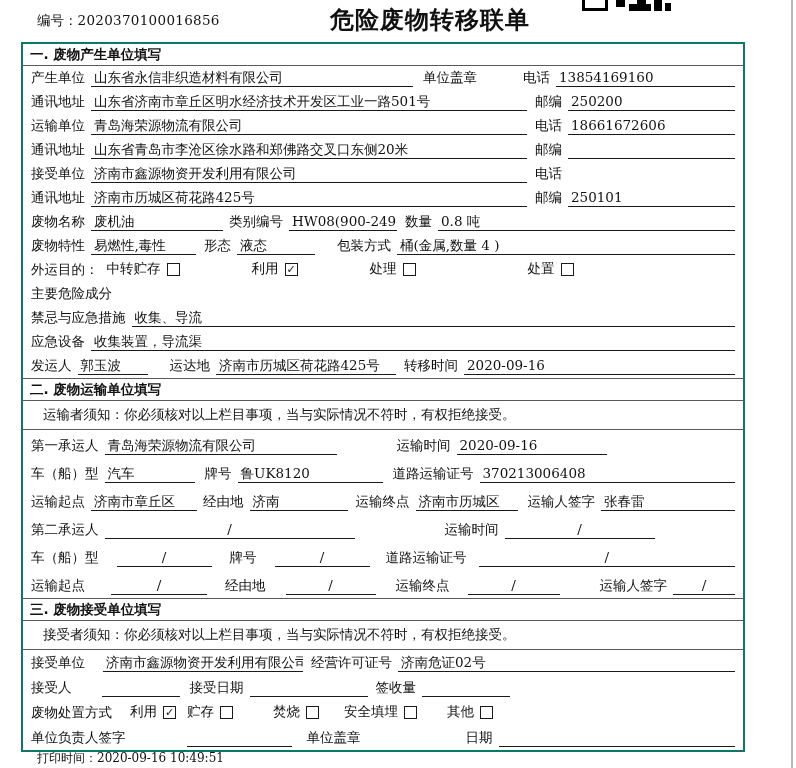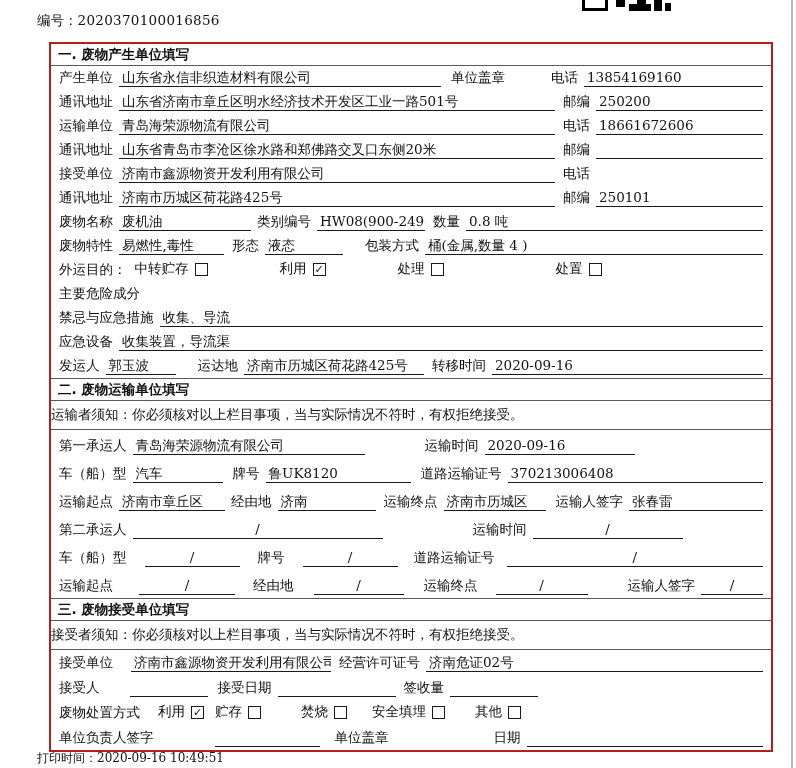--- a/index.html
+++ b/index.html
@@ -18,26 +18,26 @@
   .qr { position:absolute; left:582px; top:0; width:90px; height:11px; }
   .qr .q { position:absolute; background:#000; }
   .qr .q0 { left:0; top:0; width:26px; height:11px; background:transparent; border:3.5px solid #000; border-top:none; }
   .qr .q1 { left:34px; top:0; width:9px;  height:7px; }
   .qr .q2 { left:47px; top:4px; width:22px; height:7px; }
   .qr .q3 { left:55px; top:0; width:9px; height:4px; }
   .qr .q4 { left:72px; top:0; width:8px; height:11px; }
   .qr .q5 { left:83px; top:3px; width:6px; height:8px; }
 
   
-  .form-table { position:absolute; left:49px; top:42px; width:724px; border:2px solid #b91c1c; background:#fff; }
+  .form-table { position:absolute; left:21px; top:42px; width:724px; border:2px solid #0f766e; background:#fff; }
   .sec { border-top:1.5px solid #5a5a5a; }
   .sec.first { border-top:none; }
   .sec-header { height:22px; line-height:21px; padding:0 7px; font-family:"DejaVu Sans","Liberation Sans",sans-serif;
                 font-weight:bold; font-size:13.5px; border-bottom:1px solid #5a5a5a; }
-  .notice { height:29px; display:flex; align-items:center; padding:0 0; font-size:13.5px;
+  .notice { height:29px; display:flex; align-items:center; padding:0 20px; font-size:13.5px;
             border-bottom:1px solid #5a5a5a; white-space:nowrap; }
 
   .row { display:flex; align-items:flex-end; padding:0 8px; font-size:13.5px; }
   .rh1 { height:24px; }
   .rh2 { height:28px; }
   .rh3 { height:25px; }
   .lbl { white-space:nowrap; padding-right:6px; margin-bottom:3px; flex:0 0 auto; }
   .val { border-bottom:1.3px solid #1a1a1a; padding:0 3px; white-space:nowrap; overflow:hidden;
          margin-bottom:3px; height:18px; line-height:17px; flex:0 0 auto; }
   .vf  { flex:1 1 auto; min-width:0; }
@@ -54,20 +54,21 @@
   
   .print-time { position:absolute; left:37px; top:750px; font-size:12px; white-space:nowrap; }
 </style>
 </head>
 <body>
 
 <div class="doc-header">
   <div class="doc-no">
     <span>编号：</span><span class="num">2020370100016856</span>
   </div>
+  <div class="doc-title">危险废物转移联单</div>
   <div class="qr">
     <div class="q q0"></div>
       <div class="q q1"></div>
       <div class="q q2"></div>
       <div class="q q3"></div>
       <div class="q q4"></div>
       <div class="q q5"></div>
   </div>
 </div>
 

